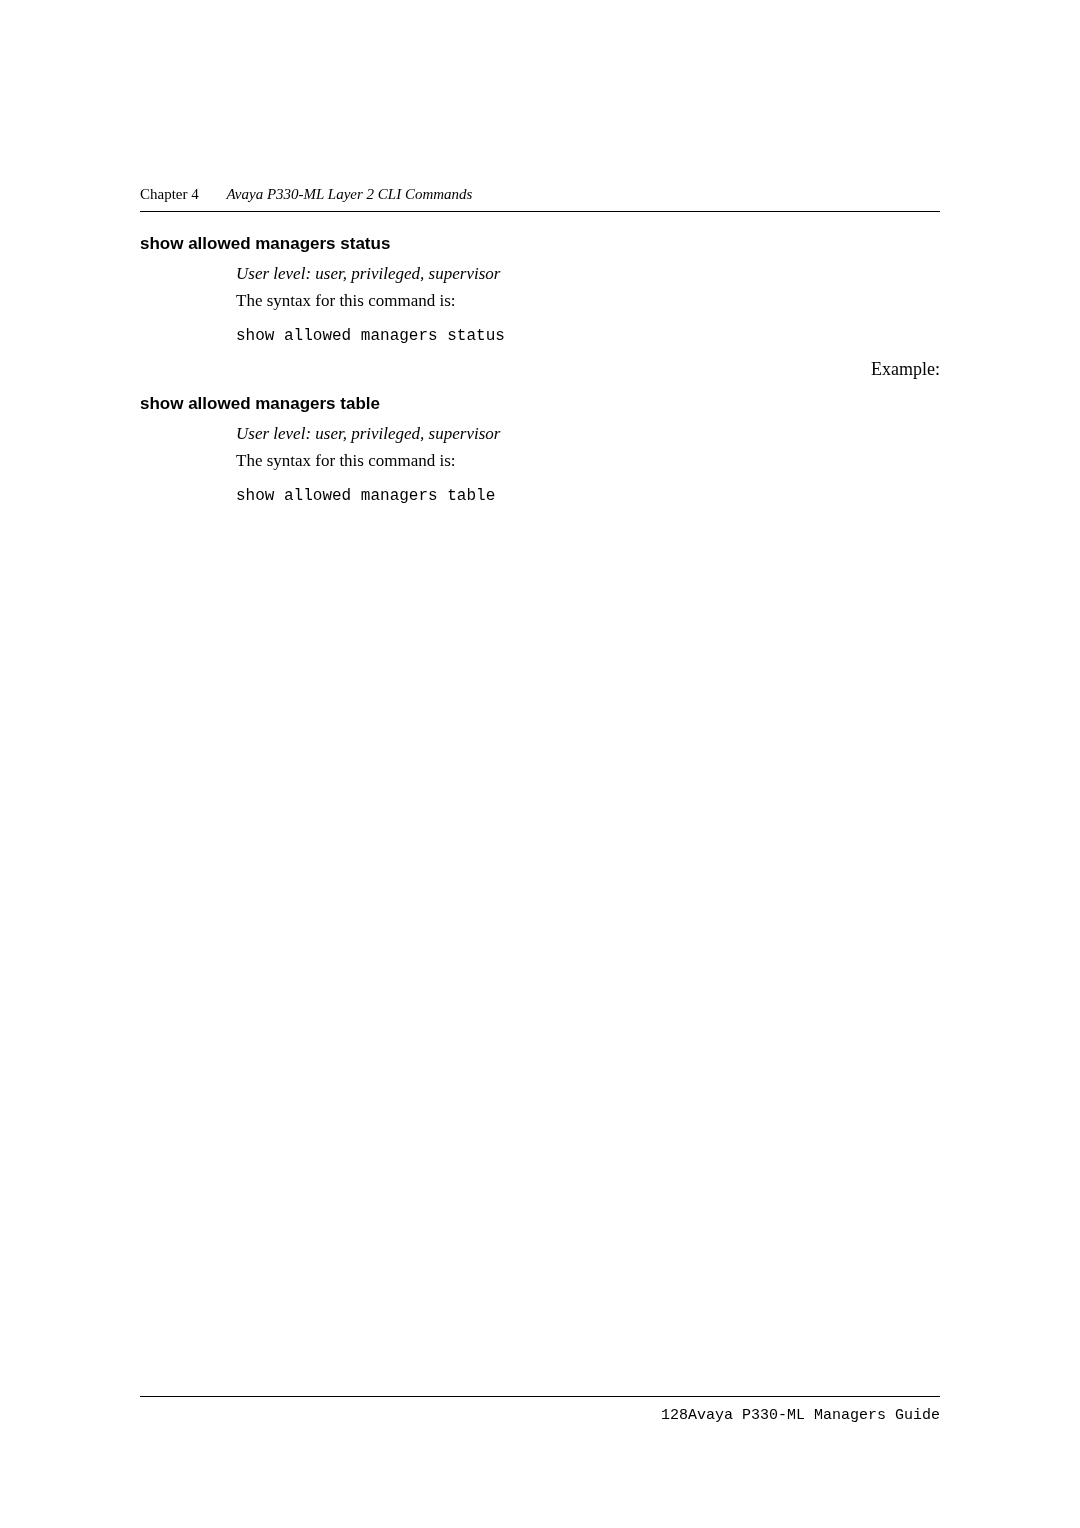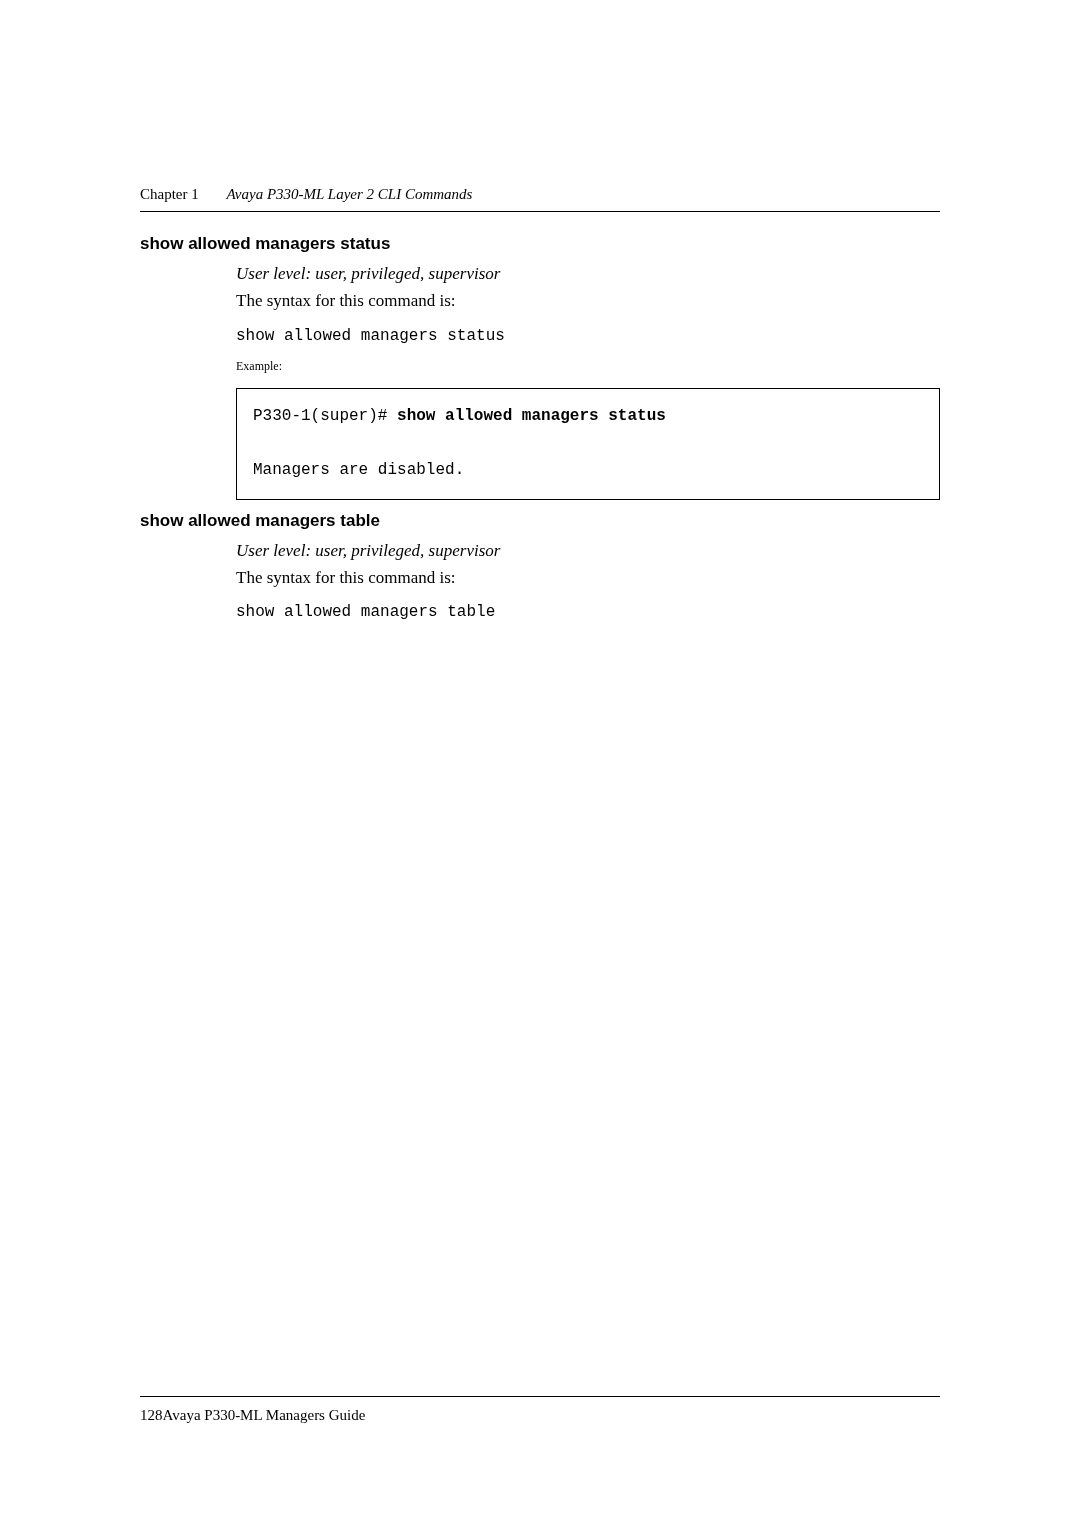--- a/index.html
+++ b/index.html
@@ -59,22 +59,23 @@
   .mono {
     font-family: 'Courier New', Courier, monospace;
     font-size: 16px;
   }
   .syntax-line {
     font-family: 'Courier New', Courier, monospace;
     font-size: 16px;
     margin-bottom: 14px;
   }
   .example-label {
-    font-size: 12px;
+    font-size: 18px;
     margin-bottom: 14px;
+    text-align: right;
   }
   .example-box {
     border: 1px solid #000;
     padding: 14px 16px;
     font-family: 'Courier New', Courier, monospace;
     font-size: 16px;
     line-height: 1.7;
     margin-bottom: 8px;
   }
   .example-box .bold {
@@ -86,48 +87,42 @@
     left: 140px;
     right: 140px;
   }
   .hr-bottom {
     border: none;
     border-top: 1px solid #000;
     margin-bottom: 10px;
   }
   .footer-row {
     display: flex;
-    justify-content: flex-start;
+    justify-content: flex-end;
     font-size: 15px;
+    font-family: Liberation Mono, monospace;
   }
 </style>
 </head>
 <body>
 
 <div class="page">
 
   <div class="header-line">
-    <span class="header-chapter">Chapter 1</span>
+    <span class="header-chapter">Chapter 4</span>
     <span class="header-title">Avaya P330-ML Layer 2 CLI Commands</span>
   </div>
   <hr class="hr-top">
 
   <div class="section-heading">show allowed managers status</div>
   <div class="content-block">
     <div class="user-level">User level: user, privileged, supervisor</div>
     <div class="body-text">The syntax for this command is:</div>
     <div class="syntax-line">show allowed managers status</div>
     <div class="example-label">Example:</div>
-    <div class="example-box">
-      <div>
-        <span>P330-1(super)# </span><span class="bold">show allowed managers status</span>
-      </div>
-      <div>&nbsp;</div>
-      <div>Managers are disabled.</div>
-    </div>
   </div>
 
   <div class="section-heading">show allowed managers table</div>
   <div class="content-block">
     <div class="user-level">User level: user, privileged, supervisor</div>
     <div class="body-text">The syntax for this command is:</div>
     <div class="syntax-line">show allowed managers table</div>
   </div>
 
 </div>

